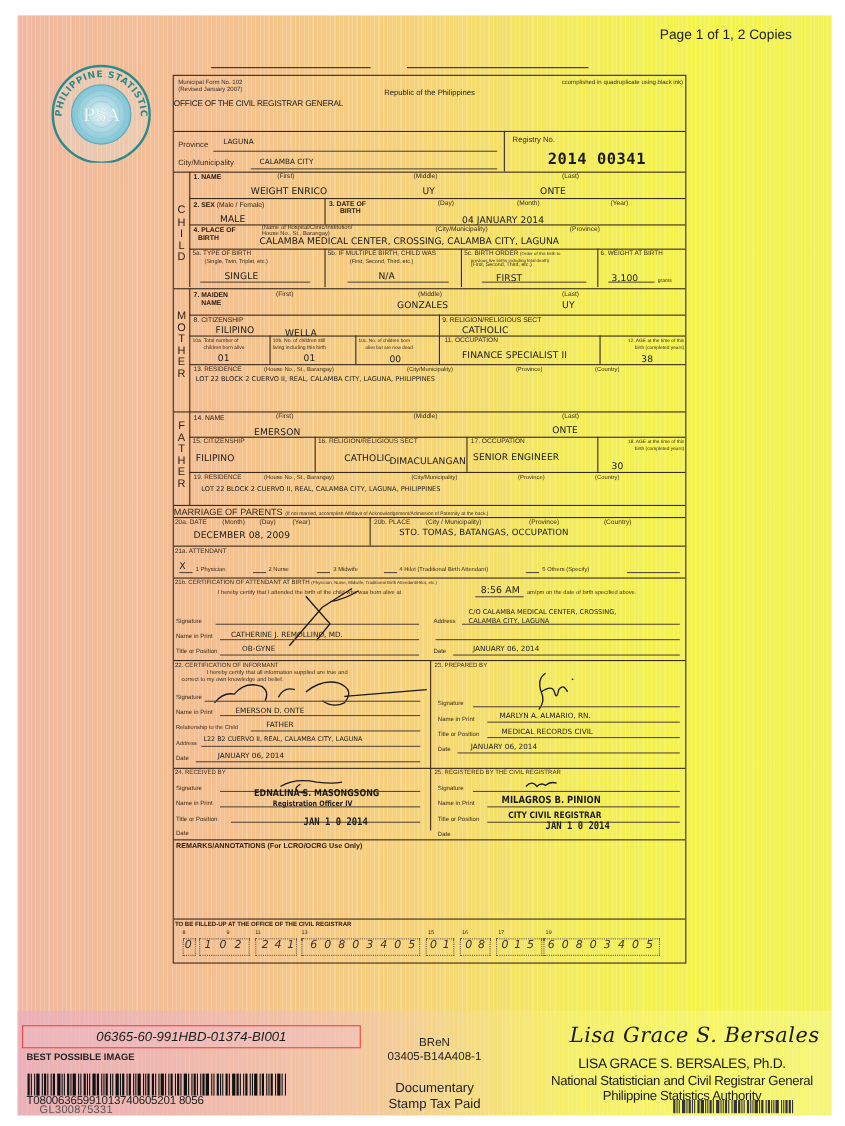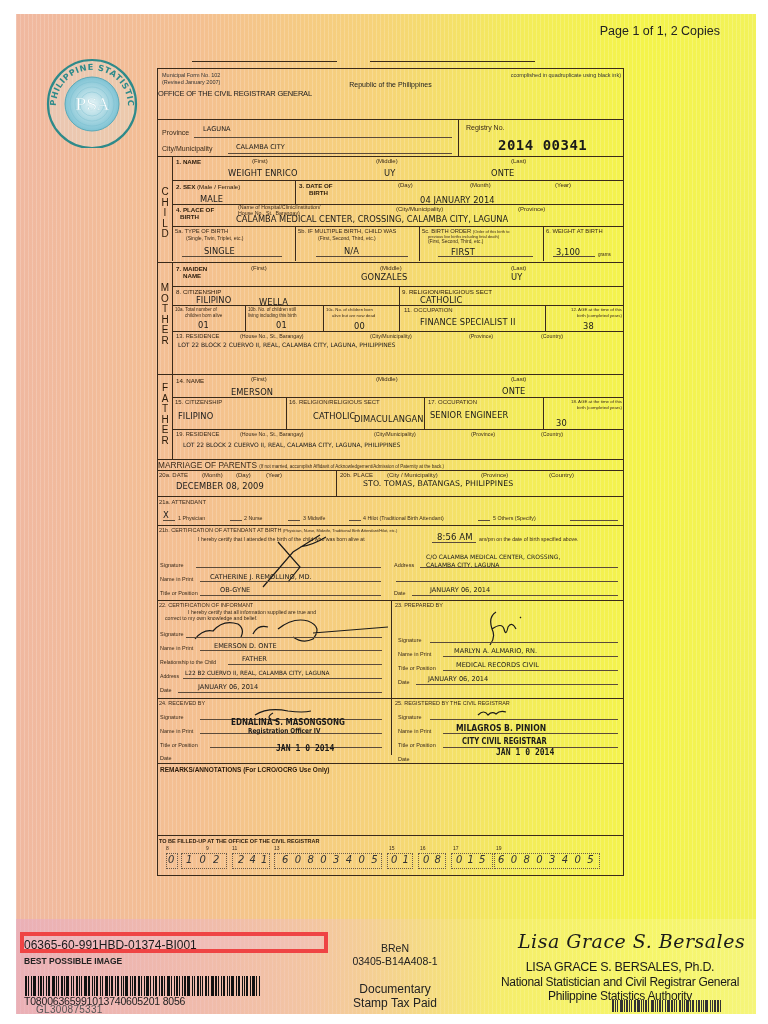--- a/index.html
+++ b/index.html
@@ -45,21 +45,21 @@
 
   .registry { position: absolute; left: 340px; top: 68px; font-family: "DejaVu Sans Mono", monospace; font-size: 14px; font-weight: bold; color: #1a1a1a; letter-spacing: 0.5px; }
 
   .sig { position: absolute; stroke: #1a1a1a; fill: none; stroke-width: 1.2; }
 
   .stamp-text { position: absolute; font-family: "DejaVu Sans", sans-serif; font-weight: bold; color: #1a1a1a; white-space: nowrap; transform: scaleX(0.85); transform-origin: left center; }
 
   .code-box { position: absolute; border: 1px dotted #6a5a4a; height: 16px; }
   .code-digit { position: absolute; font-family: "DejaVu Sans", sans-serif; font-size: 10px; color: #333; font-style: italic; }
 
-  .ref-box { position: absolute; left: 20px; top: 932px; width: 308px; height: 21px; border: 4px solid #ef4444; background: rgba(240,190,200,0.4); font-size: 12px; line-height: 19px; color: #1a1a1a; }
+  .ref-box { position: absolute; left: 20px; top: 932px; width: 308px; height: 21px; border: 1px solid #ef4444; background: rgba(240,190,200,0.4); font-size: 12px; text-align: center; line-height: 19px; color: #1a1a1a; font-style: italic; }
   .best-img { position: absolute; left: 24px; top: 956px; font-size: 8.5px; font-weight: bold; color: #222; }
   .barcode { position: absolute; left: 25px; top: 976px; width: 280px; height: 20px; display: flex; align-items: stretch; }
   .barcode span { background: #111; margin-right: 1.4px; }
   .bc-text { position: absolute; left: 24px; top: 995px; font-size: 10.5px; color: #222; letter-spacing: -0.2px; }
   .bc-text2 { position: absolute; left: 36px; top: 1004px; font-size: 10px; color: #555; letter-spacing: 0.3px; }
 
   .bren { position: absolute; left: 340px; top: 942px; width: 110px; text-align: center; font-size: 10.5px; line-height: 12.5px; color: #222; }
   .doc-stamp { position: absolute; left: 334px; top: 982px; width: 122px; text-align: center; font-size: 12px; line-height: 14px; color: #222; }
 
   .nsa-sig { position: absolute; left: 518px; top: 930px; font-family: "DejaVu Serif", serif; font-style: italic; font-size: 19px; color: #1a1a1a; letter-spacing: 0.5px; }
@@ -290,21 +290,21 @@
   <div class="vl" style="left:178px; top:401px; height:26px;"></div>
   <div class="lbl" style="left:1px; top:403px;">20a. DATE</div>
   <div class="lbl" style="left:44px; top:403px;">(Month)</div>
   <div class="lbl" style="left:78px; top:403px;">(Day)</div>
   <div class="lbl" style="left:108px; top:403px;">(Year)</div>
   <div class="val" style="left:18px; top:412px;">DECEMBER 08, 2009</div>
   <div class="lbl" style="left:182px; top:403px;">20b. PLACE</div>
   <div class="lbl" style="left:229px; top:403px;">(City / Municipality)</div>
   <div class="lbl" style="left:323px; top:403px;">(Province)</div>
   <div class="lbl" style="left:391px; top:403px;">(Country)</div>
-  <div class="val" style="left:205px; top:410px; font-size:7.8px;">STO. TOMAS, BATANGAS, PHILIPPINES</div>
+  <div class="val" style="left:205px; top:410px; font-size:7.8px;">STO. TOMAS, BATANGAS, OCCUPATION</div>
 
   <div class="hl2" style="left:0; right:0; top:427px;"></div>
   <div class="lbl" style="left:1px; top:430px; font-size:5.8px;">21a. ATTENDANT</div>
   <div class="val" style="left:5px; top:441px; font-size:8.5px;">X</div>
   <div class="ul" style="left:5px; width:12px; top:451px;"></div>
   <div class="lbl" style="left:20px; top:446px; font-size:5.3px;">1  Physician</div>
   <div class="ul" style="left:72px; width:12px; top:451px;"></div>
   <div class="lbl" style="left:86px; top:446px; font-size:5.3px;">2  Nurse</div>
   <div class="ul" style="left:130px; width:12px; top:451px;"></div>
   <div class="lbl" style="left:145px; top:446px; font-size:5.3px;">3  Midwife</div>

